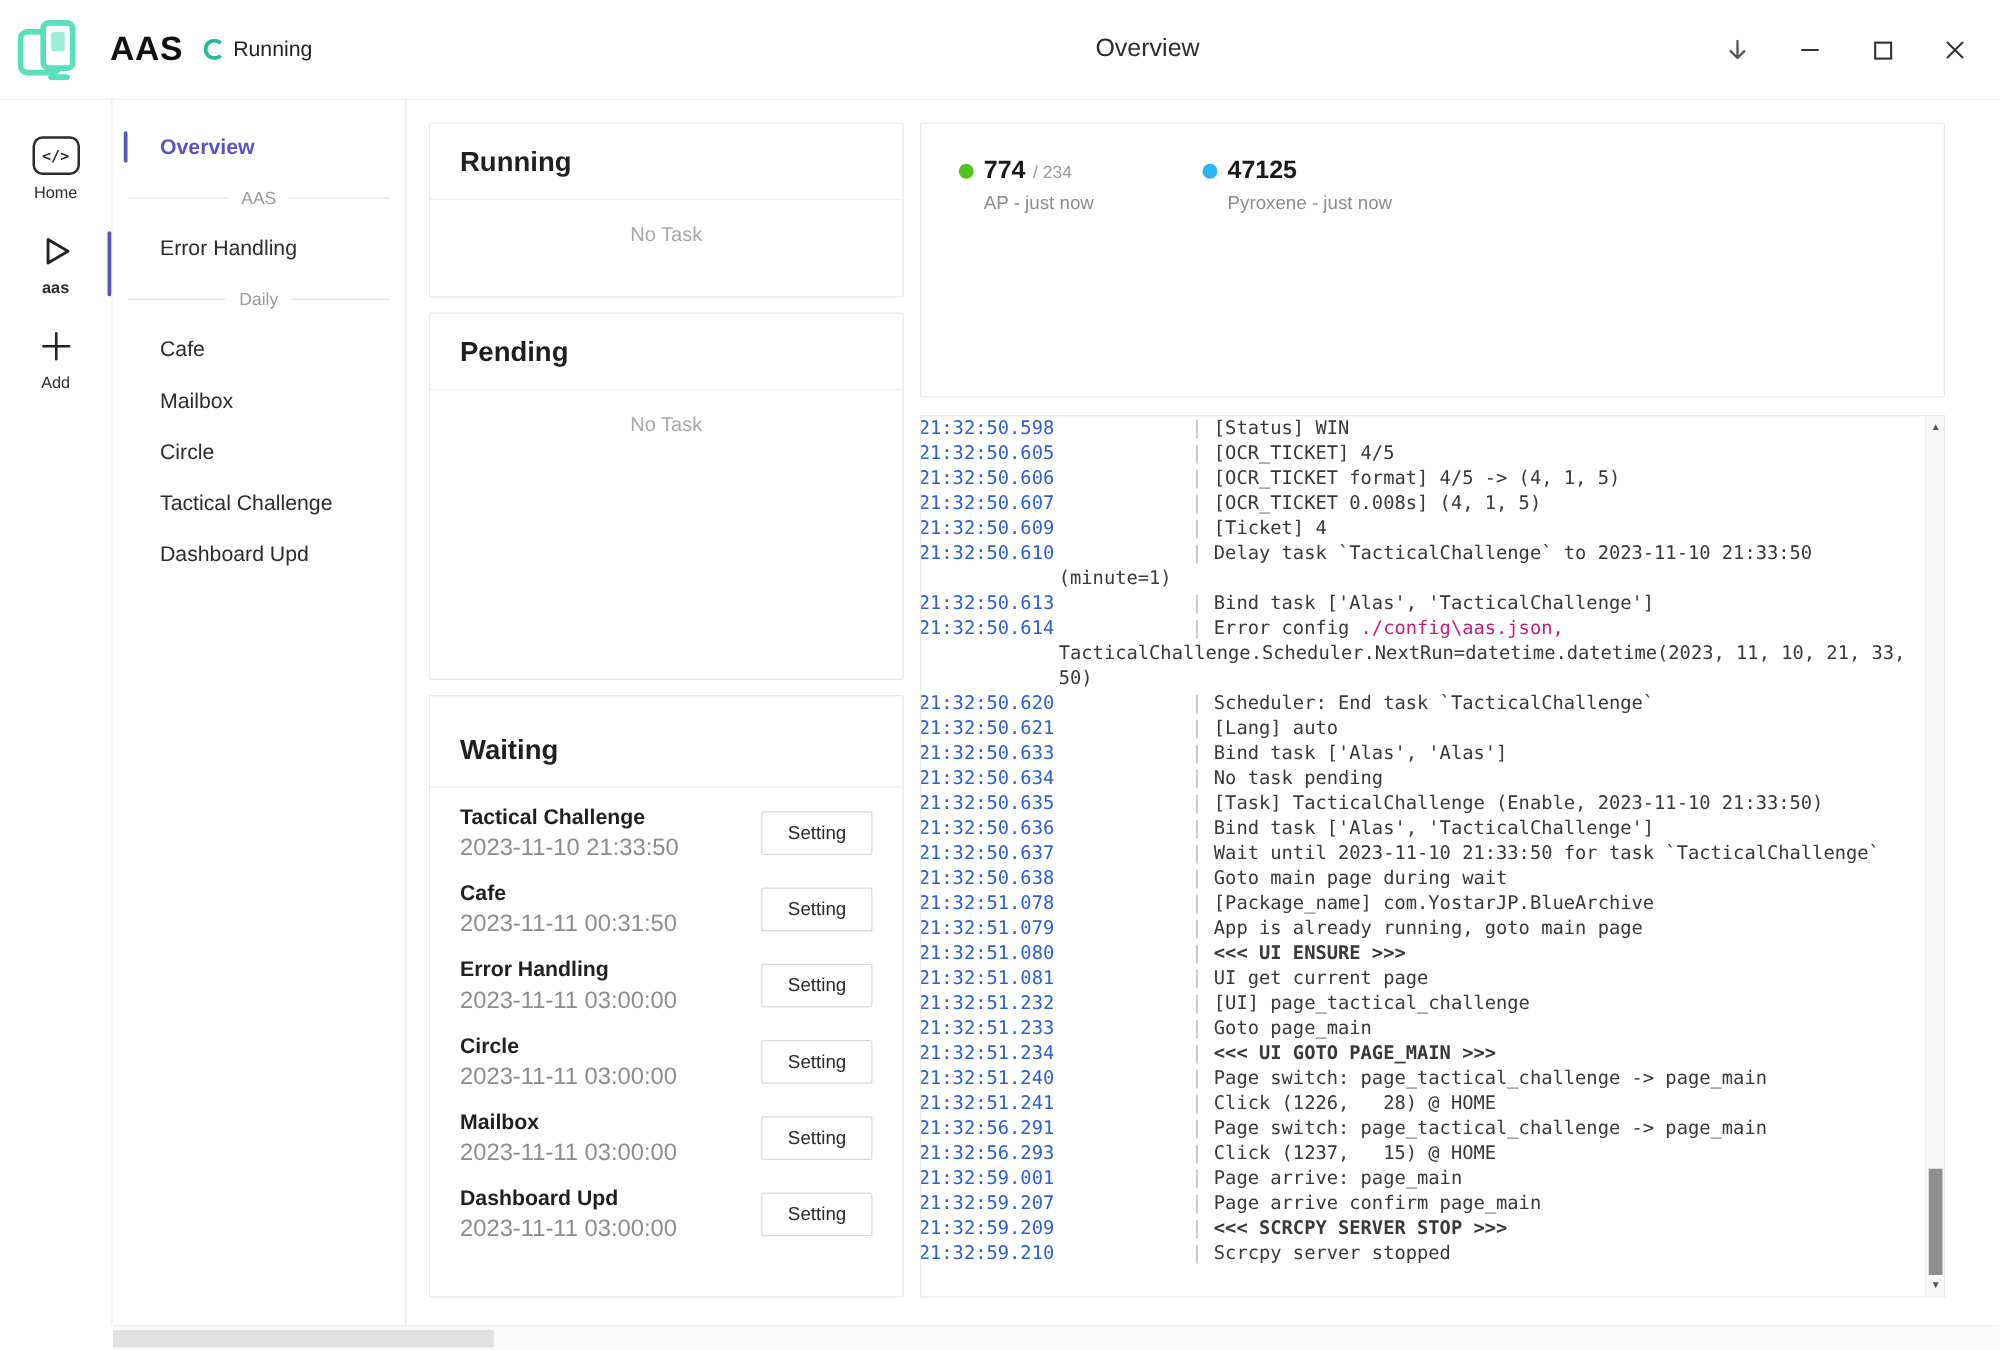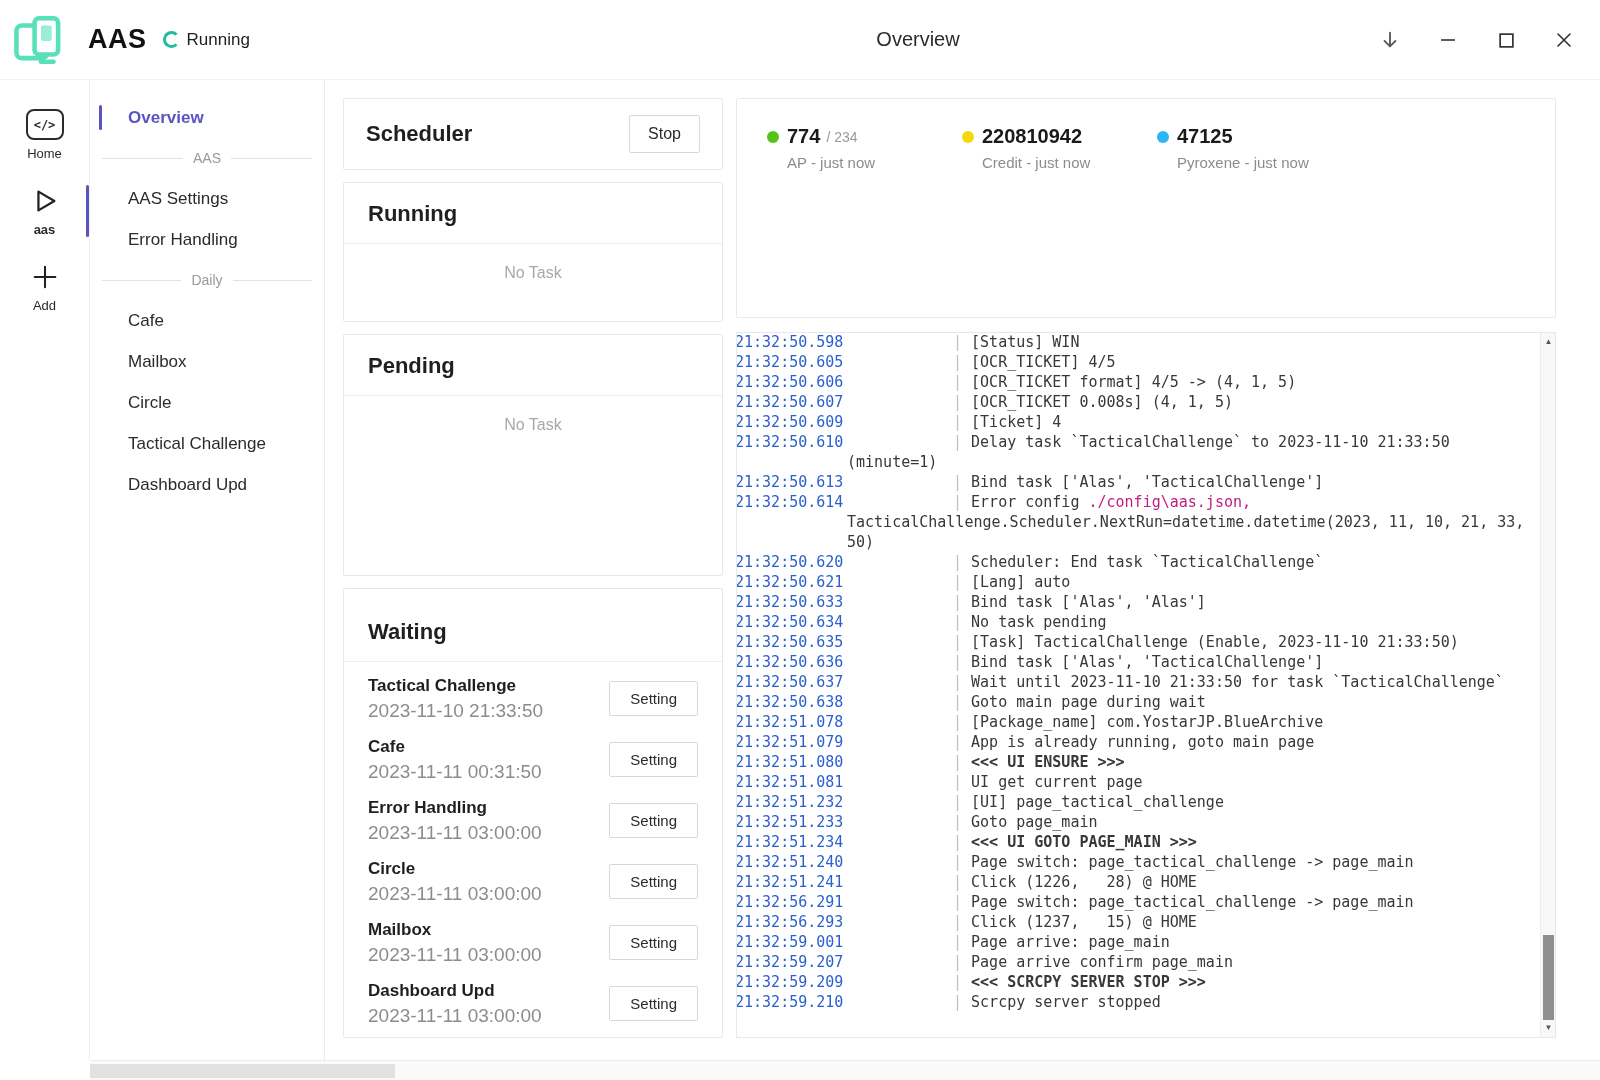--- a/index.html
+++ b/index.html
@@ -53,21 +53,21 @@
   .card { background:#fff; border:1px solid #e8e8e8; border-radius:2px; }
   .card-title { font-size:22px; font-weight:bold; color:#1f1f1f; }
   .card-divider { height:1px; background:#eee; margin-top:16px; }
   .btn { background:#fff; border:1px solid #d9d9d9; border-radius:2px; color:#2b2b2b;
     font-size:16px; padding:9px 18px; cursor:pointer; font-family:inherit; }
 
   .col-left { width:380px; flex:none; display:flex; flex-direction:column; gap:12px; }
   .scheduler-card { height:72px; display:flex; align-items:center;
     justify-content:space-between; padding:0 22px; }
   .running-card { height:140px; padding-top:18px; }
-  .pending-card { height:242px; padding-top:18px; }
+  .pending-card { height:294px; padding-top:18px; }
   .running-card .card-title, .pending-card .card-title, .waiting-card .card-title { padding:0 24px; }
   .empty { text-align:center; color:#a8a8a8; font-size:16px; padding-top:20px; }
 
   .waiting-card { flex:1; padding-top:30px; overflow:hidden; }
   .wt-list { padding:6px 24px 0 24px; }
   .wt-row { height:61px; display:flex; align-items:center; justify-content:space-between; }
   .wt-name { font-size:17px; font-weight:bold; color:#1f1f1f; }
   .wt-time { font-size:19px; color:#8c8c8c; margin-top:4px; }
   .wt-btn { padding:8px 20px; font-size:15px; }
 
@@ -174,23 +174,20 @@
   <nav class="sidebar">
     <div class="side-item active">
       <span>Overview</span>
     </div>
     <div class="side-divider">
       <span class="line"></span>
       <span>AAS</span>
       <span class="line"></span>
     </div>
     <div class="side-item">
-      <span>AAS Settings</span>
-    </div>
-    <div class="side-item">
       <span>Error Handling</span>
     </div>
     <div class="side-divider">
       <span class="line"></span>
       <span>Daily</span>
       <span class="line"></span>
     </div>
     <div class="side-item">
       <span>Cafe</span>
     </div>
@@ -203,24 +200,20 @@
     <div class="side-item">
       <span>Tactical Challenge</span>
     </div>
     <div class="side-item">
       <span>Dashboard Upd</span>
     </div>
   </nav>
 
   <main class="main">
     <section class="col-left">
-      <div class="card scheduler-card">
-        <div class="card-title">Scheduler</div>
-        <button class="btn">Stop</button>
-      </div>
 
       <div class="card running-card">
         <div class="card-title">Running</div>
         <div class="card-divider"></div>
         <div class="empty">No Task</div>
       </div>
 
       <div class="card pending-card">
         <div class="card-title">Pending</div>
         <div class="card-divider"></div>
@@ -280,27 +273,20 @@
     <section class="col-right">
       <div class="card log-card">
         <div class="log-stats">
             <div class="stat">
               <div class="stat-top">
                 <span class="dot" style="background: rgb(82, 196, 26);"></span>
                 <span class="stat-val">774</span>
                 <span class="stat-suffix">/ 234</span>
               </div>
               <div class="stat-label">AP - just now</div>
-            </div>
-            <div class="stat">
-              <div class="stat-top">
-                <span class="dot" style="background: rgb(245, 217, 10);"></span>
-                <span class="stat-val">220810942</span>
-              </div>
-              <div class="stat-label">Credit - just now</div>
             </div>
             <div class="stat">
               <div class="stat-top">
                 <span class="dot" style="background: rgb(43, 181, 242);"></span>
                 <span class="stat-val">47125</span>
               </div>
               <div class="stat-label">Pyroxene - just now</div>
             </div>
           </div>
       </div>

